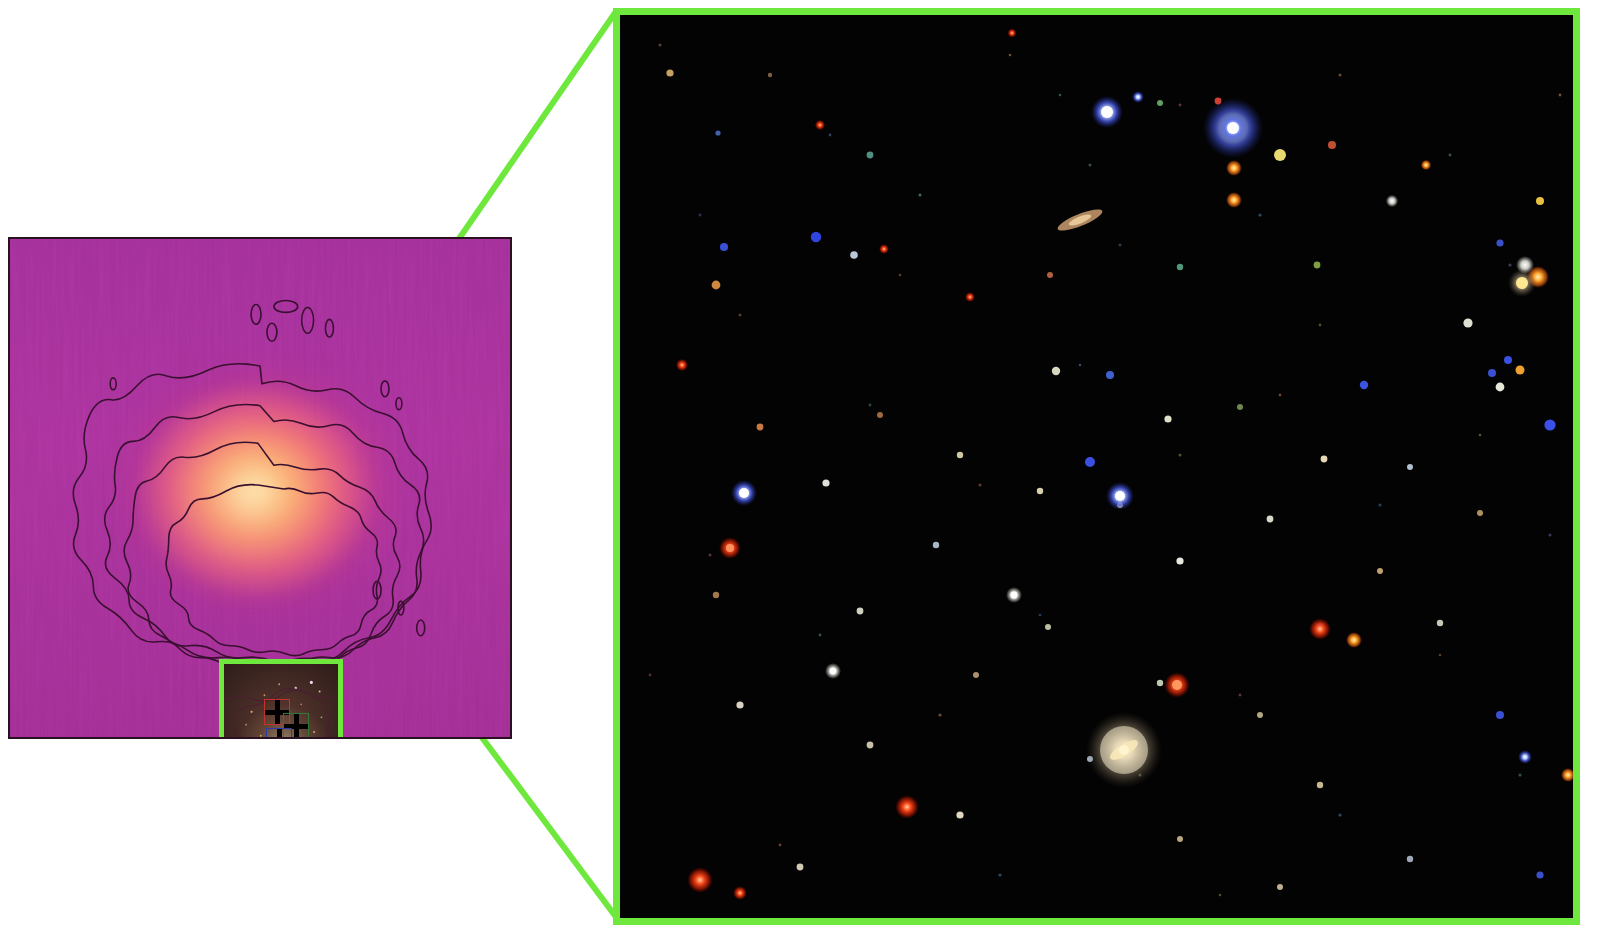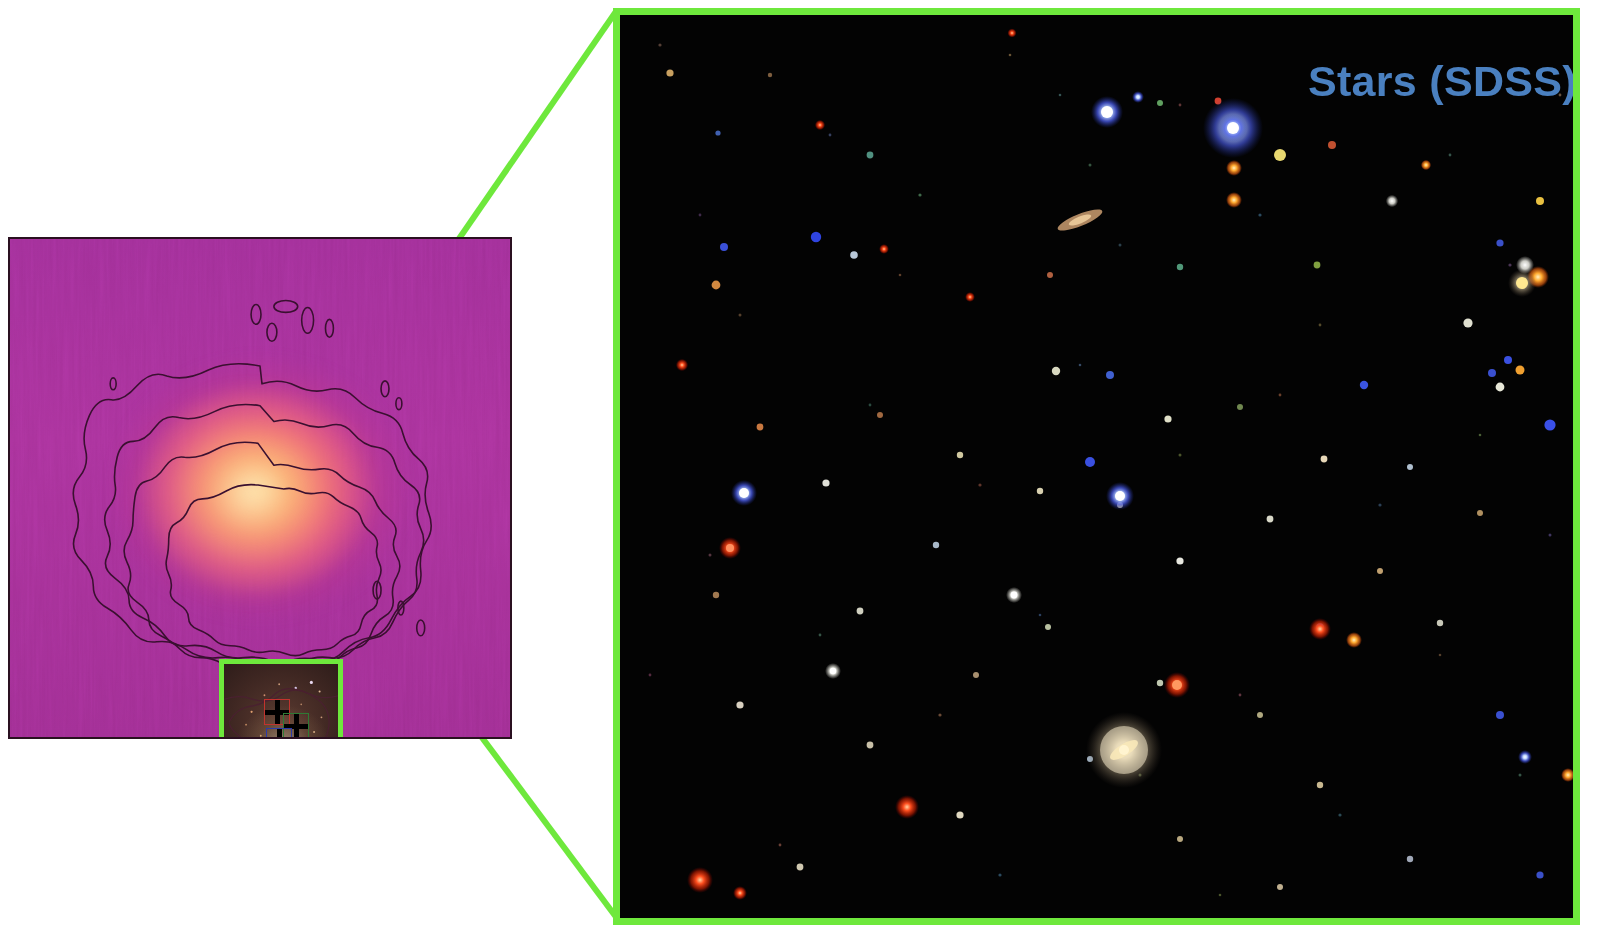--- a/index.html
+++ b/index.html
@@ -412,16 +412,15 @@
 
         <circle cx="888" cy="345" r="4" fill="#3a50e0"></circle>
         <circle cx="900" cy="355" r="4.5" fill="#f0a030"></circle>
         <circle cx="872" cy="358" r="4" fill="#3a50d0"></circle>
 
         <circle cx="905" cy="742" r="7" fill="url(#gBlue)"></circle>
         <circle cx="948" cy="760" r="7" fill="url(#gOrange)"></circle>
       </g>
     </svg>
 
-    <div id="sdss-label">Stars (SDSS)</div>
   </div>
 
 </div>
 
 </body></html>

